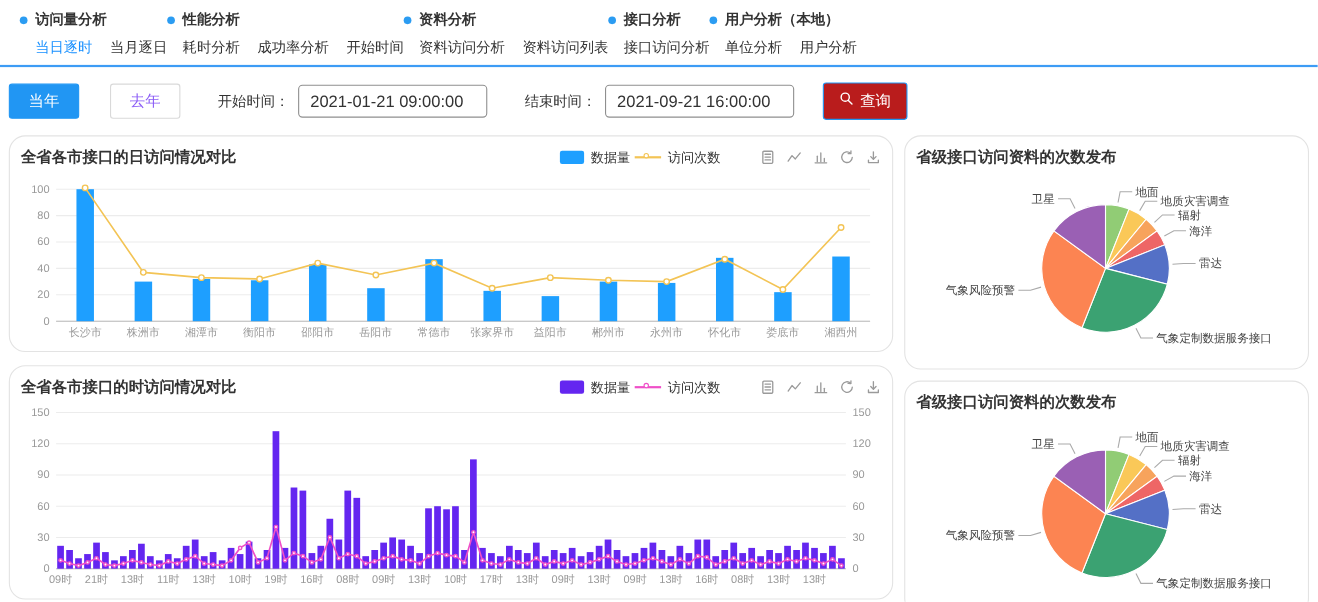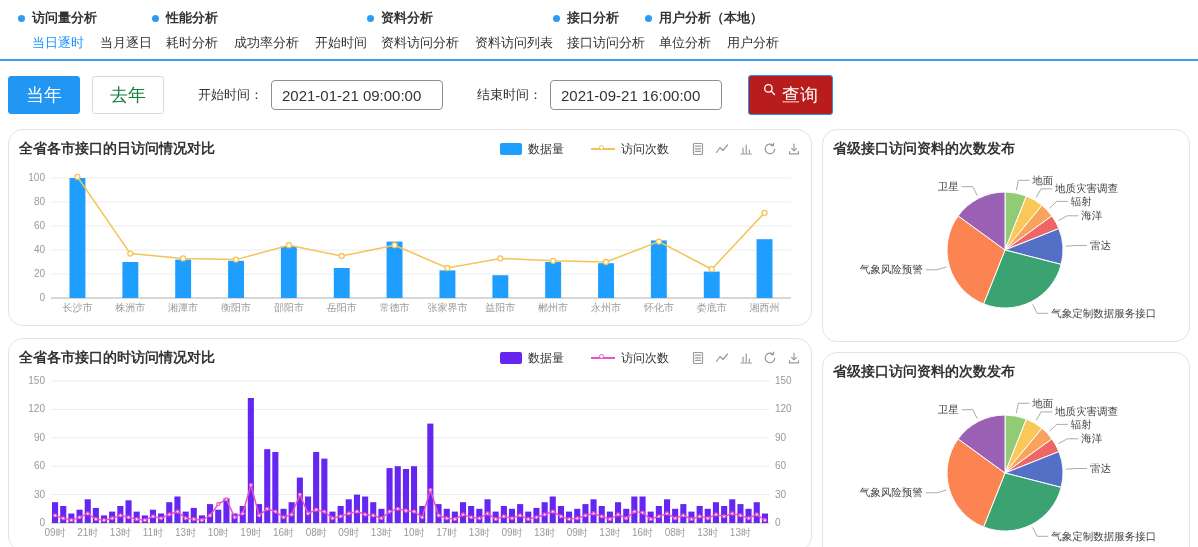--- a/index.html
+++ b/index.html
@@ -17,44 +17,44 @@
   .nav { display: flex; padding: 9px 18px 7px 18px; }
   .nav-group { }
   .nav-title { display: flex; align-items: center; gap: 7px; font-weight: bold; font-size: 13px; color: #333; }
   .dot { width: 7px; height: 7px; border-radius: 50%; background: #2b9cf2; flex: 0 0 auto; }
   .nav-links { display: flex; gap: 16px; margin: 7px 0 0 14px; }
   .nav-link { color: #333; cursor: pointer; white-space: nowrap; }
   .nav-link.active { color: #1890ff; }
   .blue-rule { height: 2px; background: #3d9cf5; }
   
   .toolbar { display: flex; align-items: center; padding: 14px 8px; }
-  .btn { font-size: 18px; cursor: pointer; border-radius: 3px; }
+  .btn { font-size: 14px; cursor: pointer; border-radius: 3px; }
   .btn-primary { background: #2196f3; color: #fff; border: 1px solid #2196f3; padding: 6px 17px; }
-  .btn-plain { background: #fff; color: #15803d; border: 1px solid #d9d9d9; padding: 6px 17px; margin-left: 12px; }
+  .btn-plain { background: #fff; color: #8b5cf6; border: 1px solid #d9d9d9; padding: 6px 17px; margin-left: 28px; }
   .tb-label { margin-left: 34px; color: #333; }
   .input {
     width: 172px; height: 30px; margin-left: 8px;
     border: 1px solid #8f8f8f; border-radius: 4px;
     padding: 0 10px; font-size: 15px; color: #333;
     font-family: "Liberation Sans", sans-serif;
   }
   .btn-search {
     display: inline-flex; align-items: flex-start; gap: 6px;
     background: #b91c1c; color: #fff; border: 1px solid #2196f3;
     padding: 7px 14px; margin-left: 26px;
   }
   .btn-search svg { display: block; }
   
   .content { display: flex; gap: 10px; padding: 0 8px; }
   .col-left  { flex: 1; min-width: 0; display: flex; flex-direction: column; gap: 12px; }
   .col-right { width: 368px; display: flex; flex-direction: column; gap: 10px; }
   .panel { border: 1px solid #e3e3e3; border-radius: 15px; background: #fff; padding: 8px 10px 6px 10px; }
   .panel-head { display: flex; align-items: center; margin-bottom: 4px; min-height: 22px; }
   .panel-title { font-weight: bold; font-size: 14px; color: #333; }
-  .legend { display: flex; align-items: center; gap: 27px; margin-left: auto; margin-right: 22px; text-align: right; }
+  .legend { display: flex; align-items: center; gap: 4px; margin-left: auto; margin-right: 36px; text-align: right; }
   .legend-item { display: flex; align-items: center; gap: 6px; color: #333; font-size: 12px; }
   .lg-bar { width: 22px; height: 12px; border-radius: 2px; background: var(--c, #999); display: inline-block; }
   .lg-line { width: 24px; height: 2px; background: var(--c, #999); display: inline-block; position: relative; }
   .lg-line i { position: absolute; left: 8px; top: -3px; width: 5px; height: 5px; border: 1.5px solid var(--c, #999); background: #fff; border-radius: 50%; }
   .toolbox { display: flex; gap: 10px; align-items: center; }
   .tb-icon { cursor: pointer; line-height: 0; }
   .tb-icon svg { stroke: #9a9a9a; fill: none; stroke-width: 1.2; stroke-linecap: round; stroke-linejoin: round; }
   svg text.tick { font-size: 10px; fill: #999; font-family: "Liberation Sans", sans-serif; }
   svg text.pie-label { font-size: 10.5px; fill: #444; font-family: "Liberation Sans", sans-serif; }
 </style>

